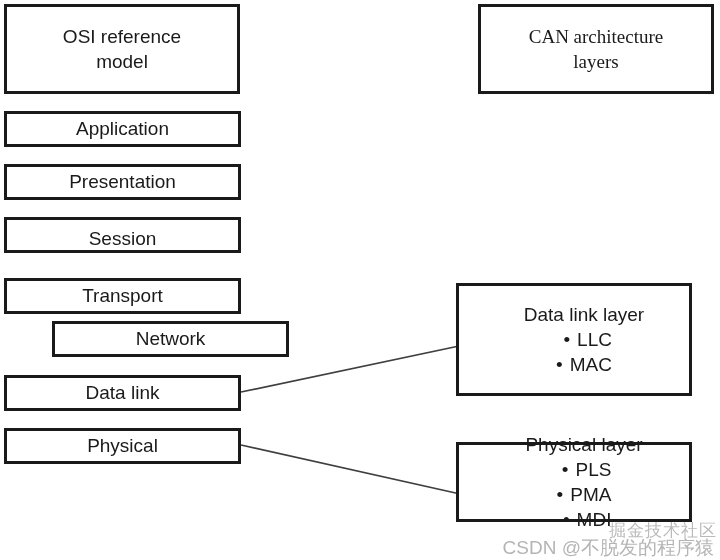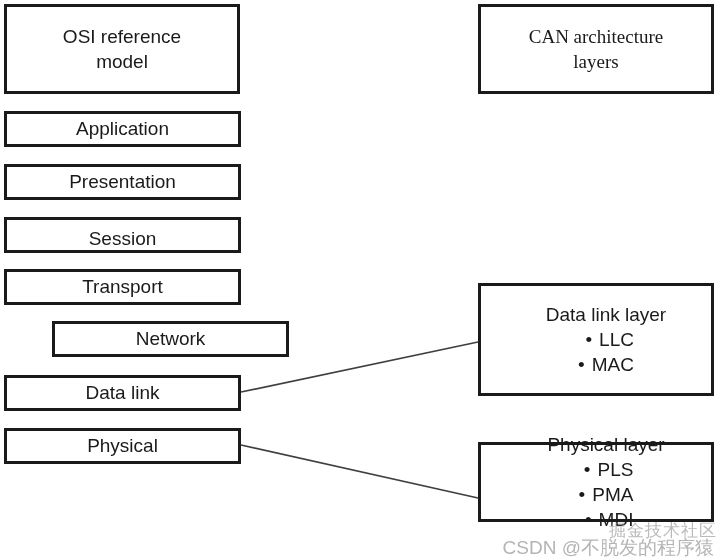--- a/index.html
+++ b/index.html
@@ -39,21 +39,21 @@
   }
   .header-box .wrap {
     max-width: 160px;
   }
   .layer-box {
     left: 4px;
     width: 237px;
     height: 36px;
   }
   .detail-box {
-    left: 478px;
+    left: 456px;
     width: 236px;
     flex-direction: column;
     line-height: 25px;
     padding-left: 20px;
   }
   .detail-title { line-height: 25px; }
   .bullet-list {
     width: fit-content;
     text-align: right;
   }
@@ -97,21 +97,21 @@
 
   <div class="box layer-box" style="top:111px;">
     <span>Application</span>
   </div>
   <div class="box layer-box" style="top:164px;">
     <span>Presentation</span>
   </div>
   <div class="box layer-box" style="top:217px;align-items:flex-end;">
     <span>Session</span>
   </div>
-  <div class="box layer-box" style="top:269px;">
+  <div class="box layer-box" style="top:278px;">
     <span>Transport</span>
   </div>
   <div class="box layer-box" style="top:321px;margin-left:48px;">
     <span>Network</span>
   </div>
   <div class="box layer-box" style="top:375px;">
     <span>Data link</span>
   </div>
   <div class="box layer-box" style="top:428px;text-align:center;">
     <span>Physical</span>

